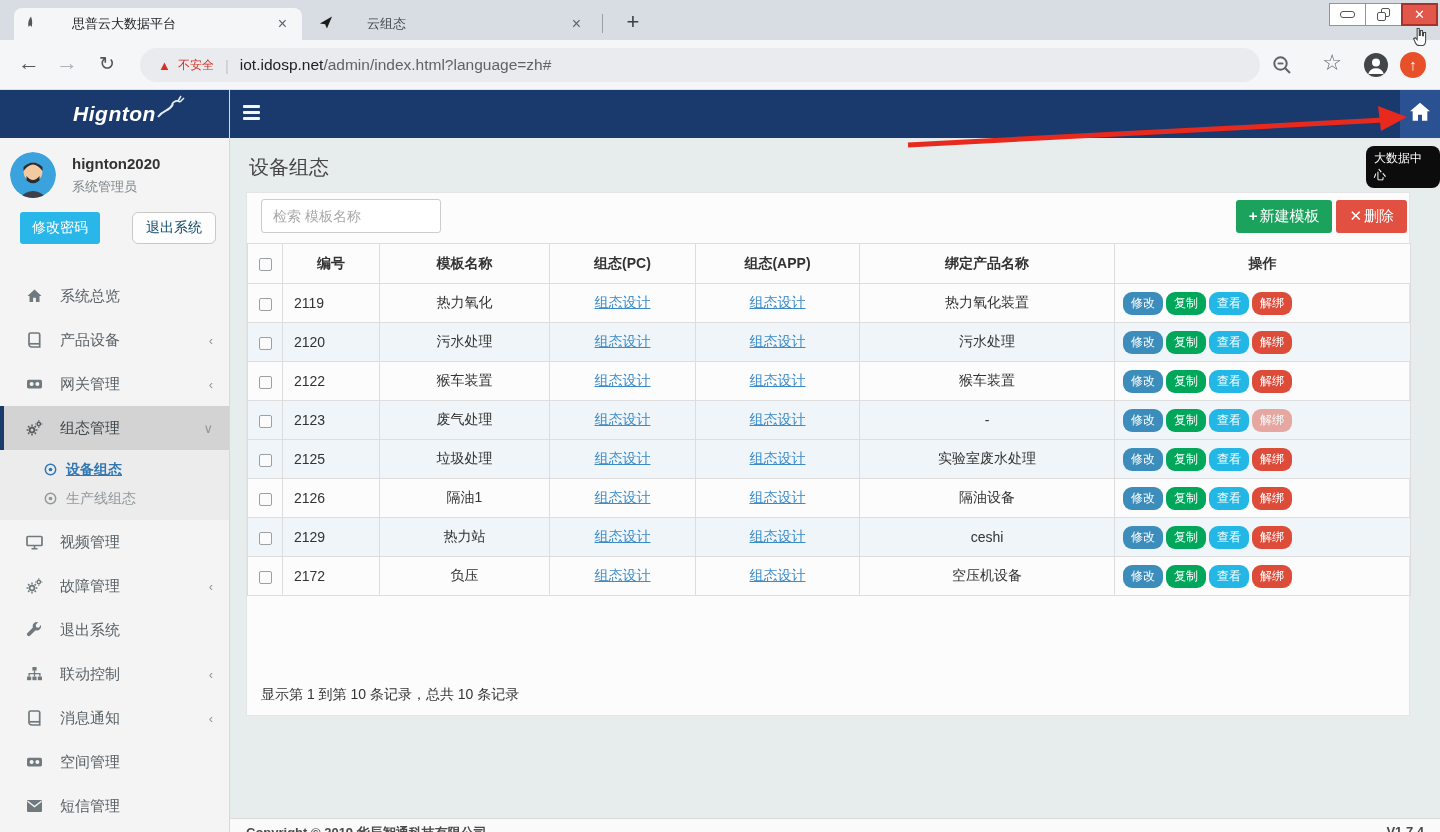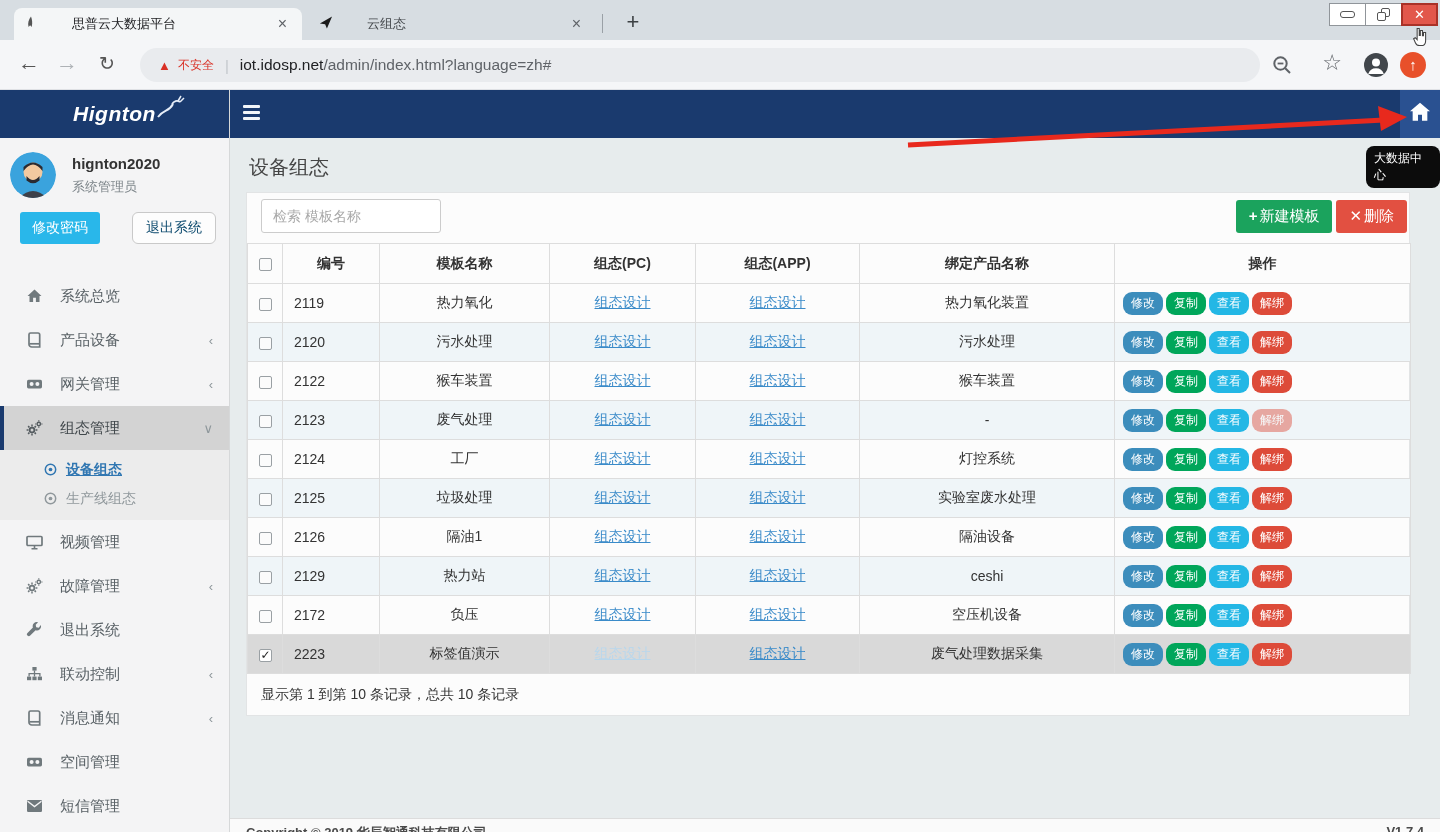--- a/index.html
+++ b/index.html
@@ -413,29 +413,20 @@
           </tr>
           <tr class="alt">
             <td><span class="cb"></span></td>
             <td class="cell-id">2123</td>
             <td>废气处理</td>
             <td><span class="glink">组态设计</span></td>
             <td><span class="glink">组态设计</span></td>
             <td>-</td>
             <td class="cell-actions"><span class="abtn edit">修改</span><span class="abtn copy">复制</span><span class="abtn view">查看</span><span class="abtn unbind disabled">解绑</span></td>
           </tr>
-          <tr>
-            <td><span class="cb"></span></td>
-            <td class="cell-id">2124</td>
-            <td>工厂</td>
-            <td><span class="glink">组态设计</span></td>
-            <td><span class="glink">组态设计</span></td>
-            <td>灯控系统</td>
-            <td class="cell-actions"><span class="abtn edit">修改</span><span class="abtn copy">复制</span><span class="abtn view">查看</span><span class="abtn unbind">解绑</span></td>
-          </tr>
           <tr class="alt">
             <td><span class="cb"></span></td>
             <td class="cell-id">2125</td>
             <td>垃圾处理</td>
             <td><span class="glink">组态设计</span></td>
             <td><span class="glink">组态设计</span></td>
             <td>实验室废水处理</td>
             <td class="cell-actions"><span class="abtn edit">修改</span><span class="abtn copy">复制</span><span class="abtn view">查看</span><span class="abtn unbind">解绑</span></td>
           </tr>
           <tr>
@@ -456,29 +447,20 @@
             <td>ceshi</td>
             <td class="cell-actions"><span class="abtn edit">修改</span><span class="abtn copy">复制</span><span class="abtn view">查看</span><span class="abtn unbind">解绑</span></td>
           </tr>
           <tr>
             <td><span class="cb"></span></td>
             <td class="cell-id">2172</td>
             <td>负压</td>
             <td><span class="glink">组态设计</span></td>
             <td><span class="glink">组态设计</span></td>
             <td>空压机设备</td>
-            <td class="cell-actions"><span class="abtn edit">修改</span><span class="abtn copy">复制</span><span class="abtn view">查看</span><span class="abtn unbind">解绑</span></td>
-          </tr>
-          <tr class="sel">
-            <td><span class="cb checked"></span></td>
-            <td class="cell-id">2223</td>
-            <td>标签值演示</td>
-            <td><span class="glink faded">组态设计</span></td>
-            <td><span class="glink">组态设计</span></td>
-            <td>废气处理数据采集</td>
             <td class="cell-actions"><span class="abtn edit">修改</span><span class="abtn copy">复制</span><span class="abtn view">查看</span><span class="abtn unbind">解绑</span></td>
           </tr>
         </tbody>
     </table>
     <div class="summary">显示第 1 到第 10 条记录，总共 10 条记录</div>
   </div>
 </div>
 
 <div class="bottomstrip">
   <span class="copyright">Copyright © 2019 华辰智通科技有限公司</span>

